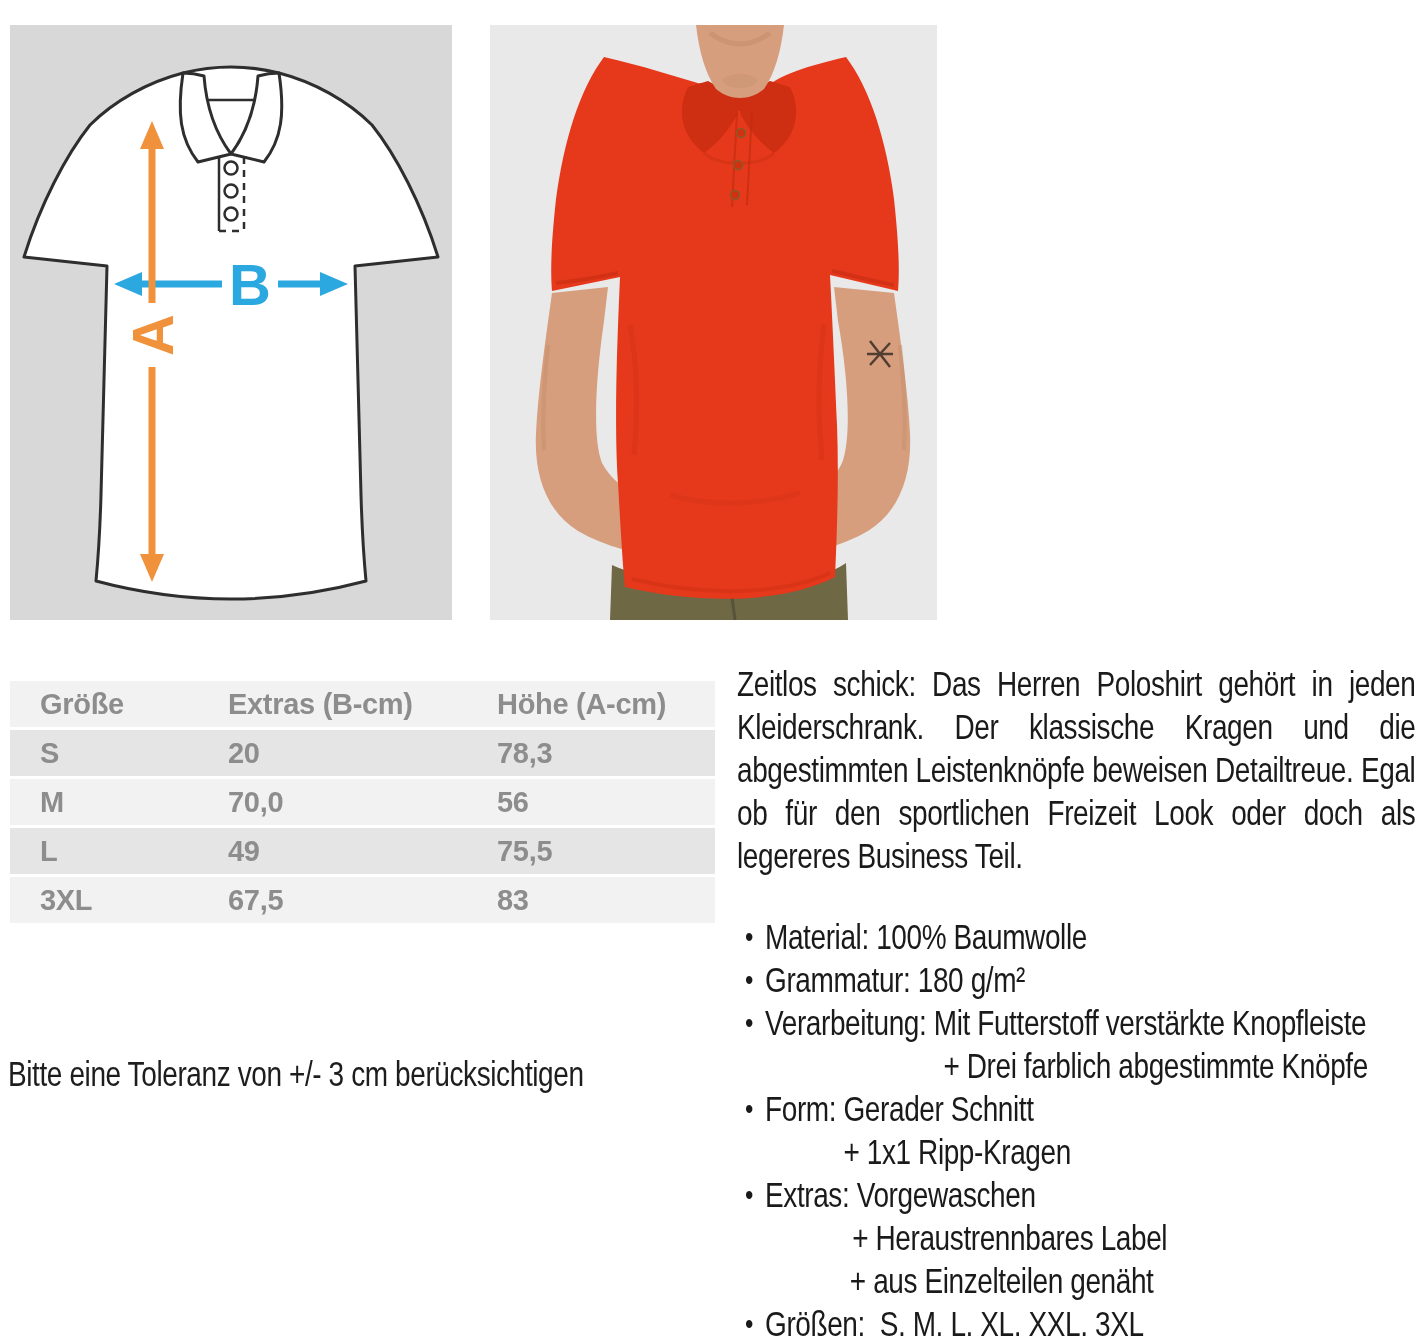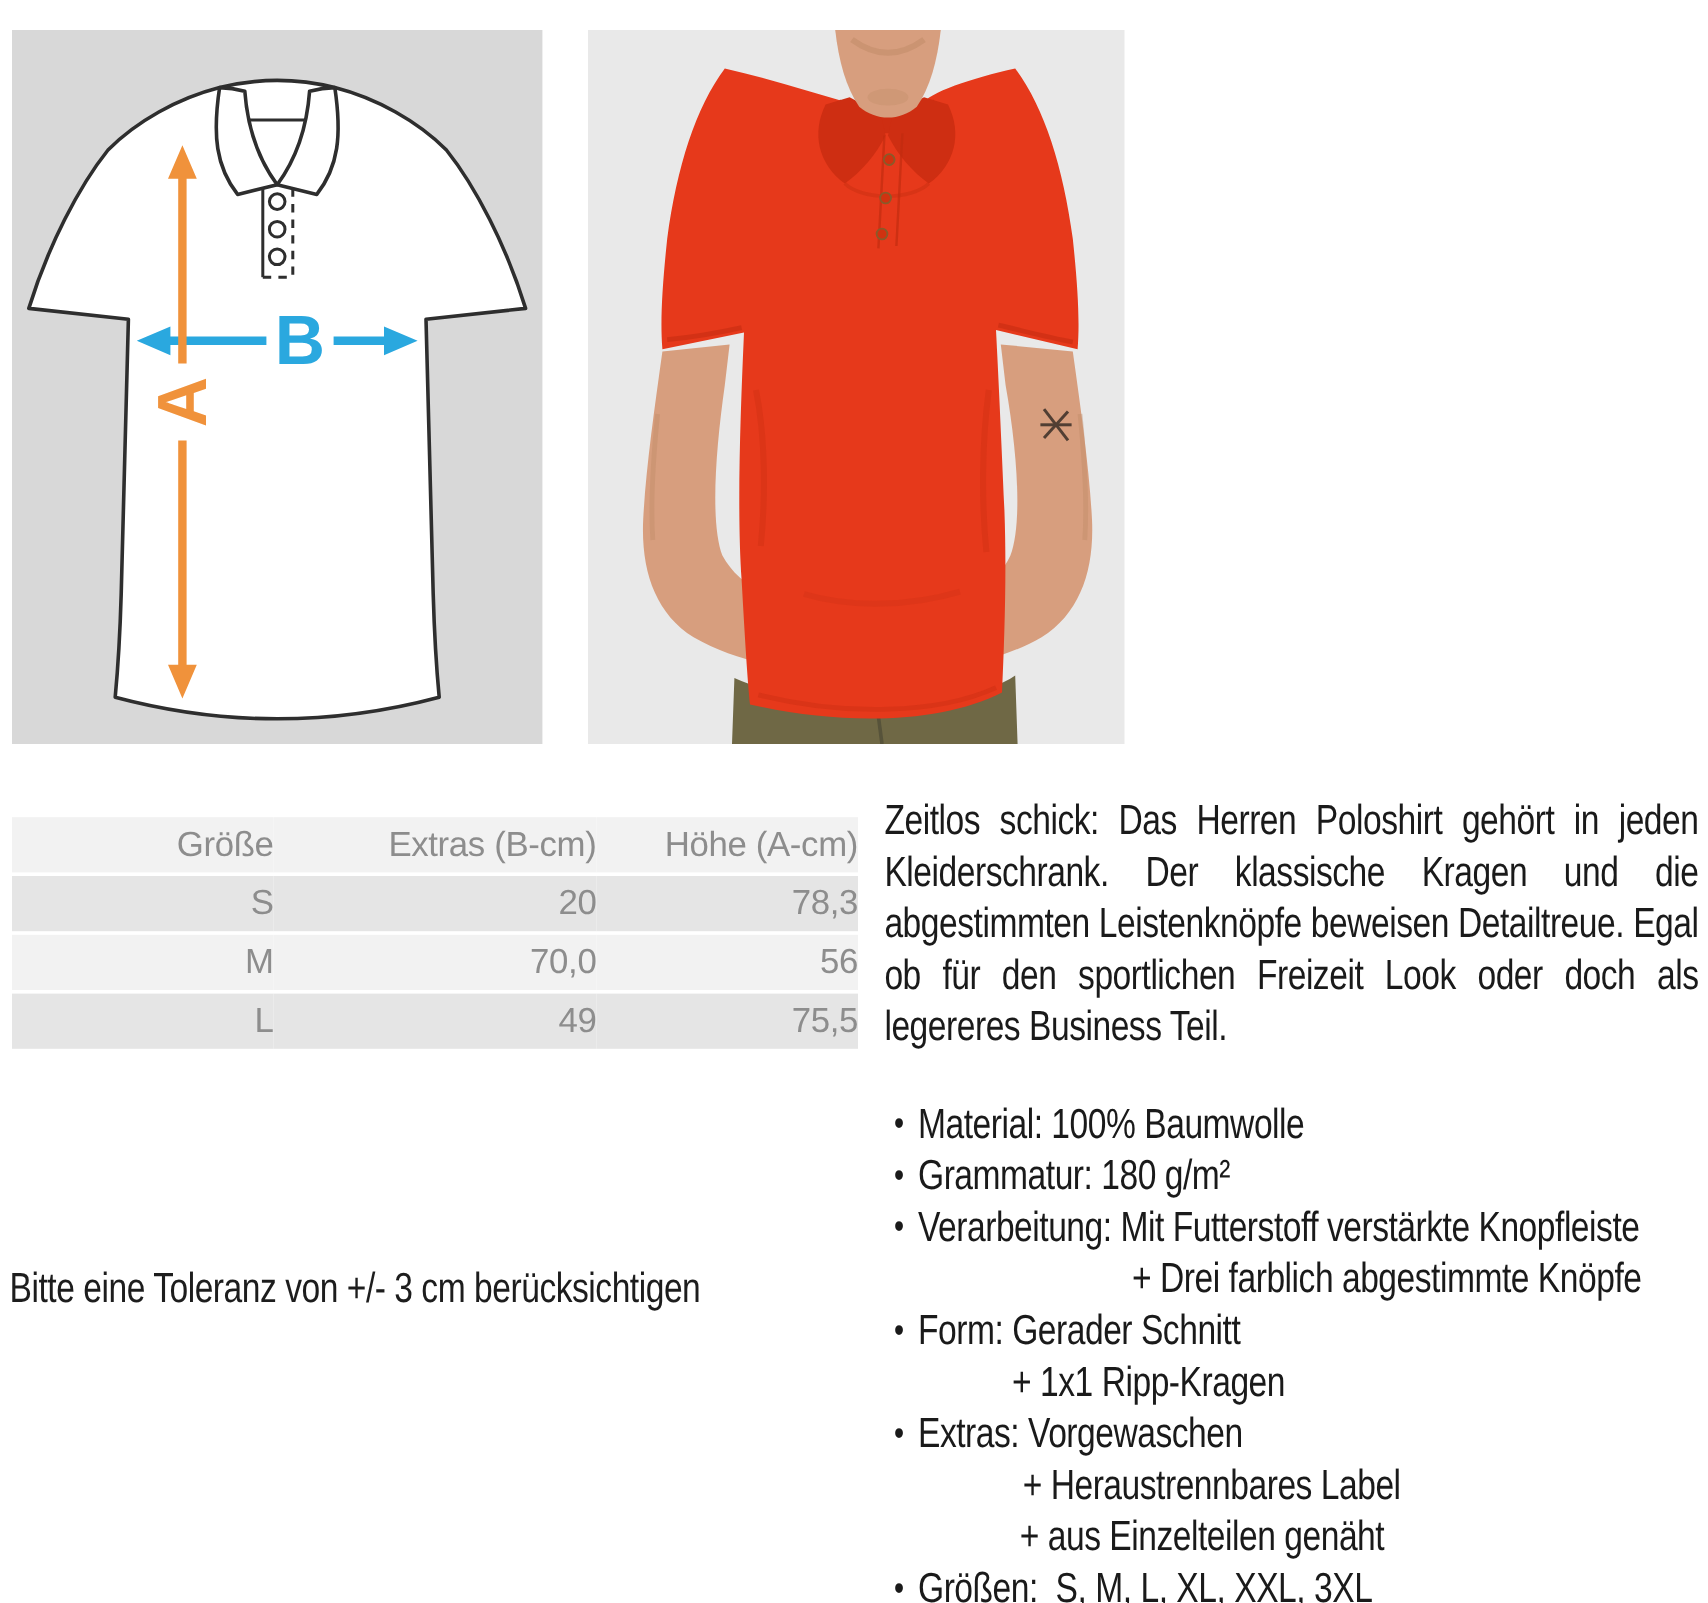--- a/index.html
+++ b/index.html
@@ -6,21 +6,21 @@
   .page{position:relative;width:1423px;height:1336px;background:#ffffff;overflow:hidden;
         font-family:"Liberation Sans",sans-serif;color:#1a1a1a;}
   
   .panel{position:absolute;top:25px;height:595px;}
   .diagram-panel{left:10px;width:442px;background:#d8d8d8;}
   .photo-panel{left:490px;width:447px;background:#e9e9e9;}
   .panel svg{display:block;width:100%;height:100%;}
   
   .size-table{position:absolute;left:10px;top:678px;width:705px;border-collapse:separate;border-spacing:0 3px;
               font-size:29px;letter-spacing:-0.3px;color:#8d8d8d;}
-  .size-table th,.size-table td{font-weight:normal;text-align:right;height:46px;padding:0;vertical-align:middle;}
+  .size-table th,.size-table td{font-weight:bold;text-align:left;height:46px;padding:0;vertical-align:middle;}
   .size-table th:first-child,.size-table td:first-child{padding-left:30px;width:188px;}
   .size-table th:nth-child(2),.size-table td:nth-child(2){width:269px;}
   .size-table thead tr{background:#f2f2f2;}
   .size-table tbody tr:nth-child(odd){background:#e5e5e5;}
   .size-table tbody tr:nth-child(even){background:#f2f2f2;}
   
   .tolerance-note{position:absolute;left:8px;top:1054px;width:780px;font-size:35px;letter-spacing:-0.5px;
                   color:#1d1d1d;transform:scaleX(0.8);transform-origin:0 0;white-space:nowrap;}
   
   .desc-col{position:absolute;left:737px;top:662px;width:848px;transform:scaleX(0.8);transform-origin:0 0;
@@ -137,20 +137,25 @@
       <tr>
         <td>M</td>
         <td>70,0</td>
         <td>56</td>
       </tr>
       <tr>
         <td>L</td>
         <td>49</td>
         <td>75,5</td>
       </tr>
+      <tr>
+        <td>3XL</td>
+        <td>67,5</td>
+        <td>83</td>
+      </tr>
     </tbody>
   </table>
 
   <div class="tolerance-note">Bitte eine Toleranz von +/- 3 cm berücksichtigen</div>
 
   <div class="desc-col">
     <p class="desc-intro">Zeitlos schick: Das Herren Poloshirt gehört in jeden Kleiderschrank. Der klassische Kragen und die abgestimmten Leistenknöpfe beweisen Detailtreue. Egal ob für den sportlichen Freizeit Look oder doch als legereres Business Teil.</p>
     <div class="desc-bullets">
       <div class="b-line">
         <span class="marker">•</span>

